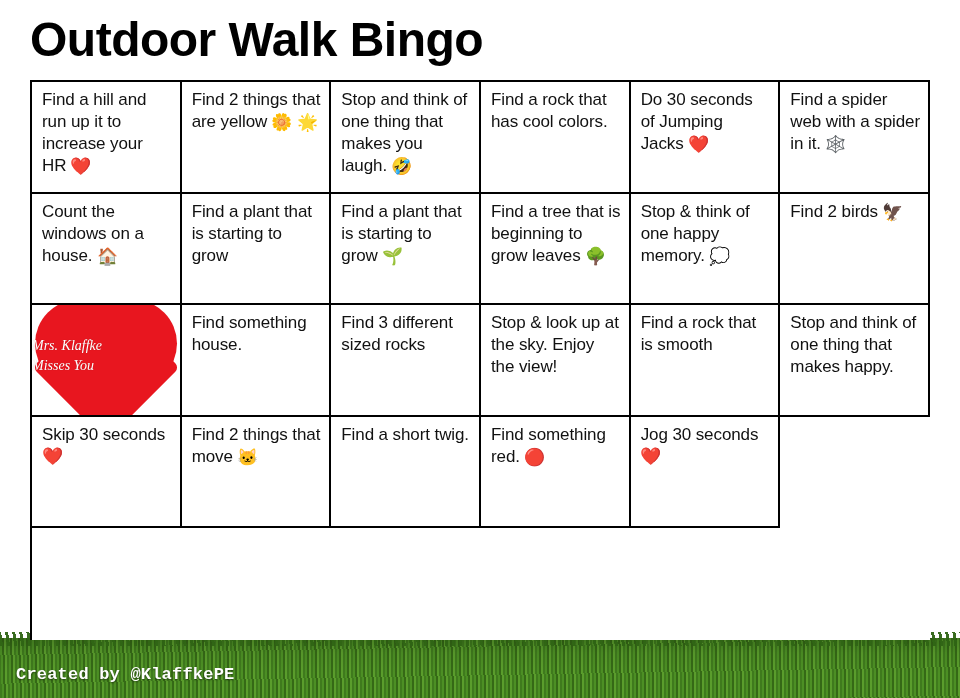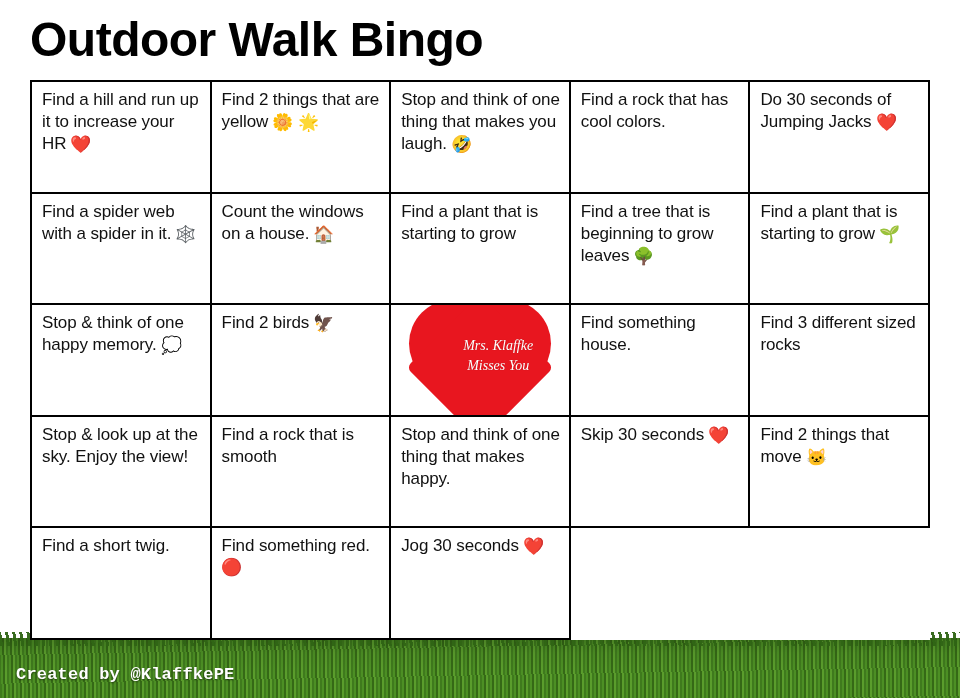--- a/index.html
+++ b/index.html
@@ -60,21 +60,21 @@
     font-family: "Liberation Sans", sans-serif;
     white-space: nowrap;
   }
   #bingo-grid {
     position: absolute;
     left: 30px;
     top: 80px;
     width: 900px;
     height: 560px;
     display: grid;
-    grid-template-columns: repeat(5, 1fr);
+    grid-template-columns: repeat(6, 1fr);
     grid-template-rows: repeat(5, 1fr);
     border-top: 2px solid #000;
     border-left: 2px solid #000;
     background: #ffffff;
     box-sizing: border-box;
   }
   .cell {
     border-right: 2px solid #000;
     border-bottom: 2px solid #000;
     box-sizing: border-box;
@@ -130,29 +130,27 @@
     background: #e8161f;
     transform: rotate(45deg);
     border-radius: 6px;
   }
   .heart-text {
     position: absolute;
     left: 0;
     top: 50%;
     transform: translateY(-58%);
     width: 150px;
-    text-align: center;
     color: #ffffff;
     font-family: "Liberation Serif", serif;
     font-style: italic;
     font-size: 14px;
     line-height: 1.45;
     z-index: 2;
     text-shadow: 0 0 1px rgba(0,0,0,0.25);
-    margin-left: 32px;
   }
   #credit {
     position: absolute;
     left: 16px;
     bottom: 14px;
     color: #ffffff;
     font-family: Liberation Mono, monospace;
     font-size: 17px;
     font-weight: bold;
     letter-spacing: 0.2px;
@@ -172,22 +170,22 @@
 
   <div id="bingo-grid">
       <div class="cell"><span class="cell-text">Find a hill and run up it to increase your HR</span> <span class="cell-emoji heart-emoji">❤️</span></div>
       <div class="cell"><span class="cell-text">Find 2 things that are yellow</span> <span class="cell-emoji">🌼 🌟</span></div>
       <div class="cell"><span class="cell-text">Stop and think of one thing that makes you laugh.</span> <span class="cell-emoji">🤣</span></div>
       <div class="cell"><span class="cell-text">Find a rock that has cool colors.</span></div>
       <div class="cell"><span class="cell-text">Do 30 seconds of Jumping Jacks</span> <span class="cell-emoji heart-emoji">❤️</span></div>
       <div class="cell"><span class="cell-text">Find a spider web with a spider in it.</span> <span class="cell-emoji">🕸️</span></div>
       <div class="cell"><span class="cell-text">Count the windows on a house.</span> <span class="cell-emoji">🏠</span></div>
       <div class="cell"><span class="cell-text">Find a plant that is starting to grow</span></div>
+      <div class="cell"><span class="cell-text">Find a plant that is starting to grow</span> <span class="cell-emoji">🌱</span></div>
       <div class="cell"><span class="cell-text">Find a tree that is beginning to grow leaves</span> <span class="cell-emoji">🌳</span></div>
-      <div class="cell"><span class="cell-text">Find a plant that is starting to grow</span> <span class="cell-emoji">🌱</span></div>
       <div class="cell"><span class="cell-text">Stop &amp; think of one happy memory.</span> <span class="cell-emoji">💭</span></div>
       <div class="cell"><span class="cell-text">Find 2 birds</span> <span class="cell-emoji">🦅</span></div>
       <div class="cell free-cell">
         <div class="heart-shape">
           <div class="lobe left"></div>
           <div class="lobe right"></div>
           <div class="box"></div>
         </div>
         <div class="heart-text">
           <div>Mrs. Klaffke</div>

